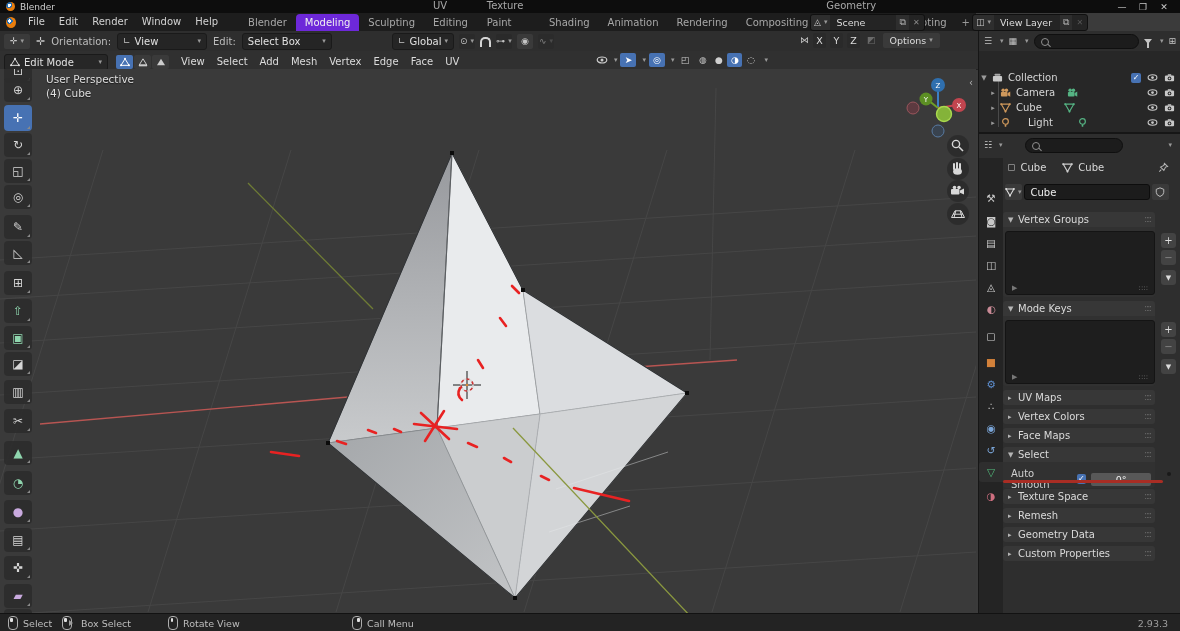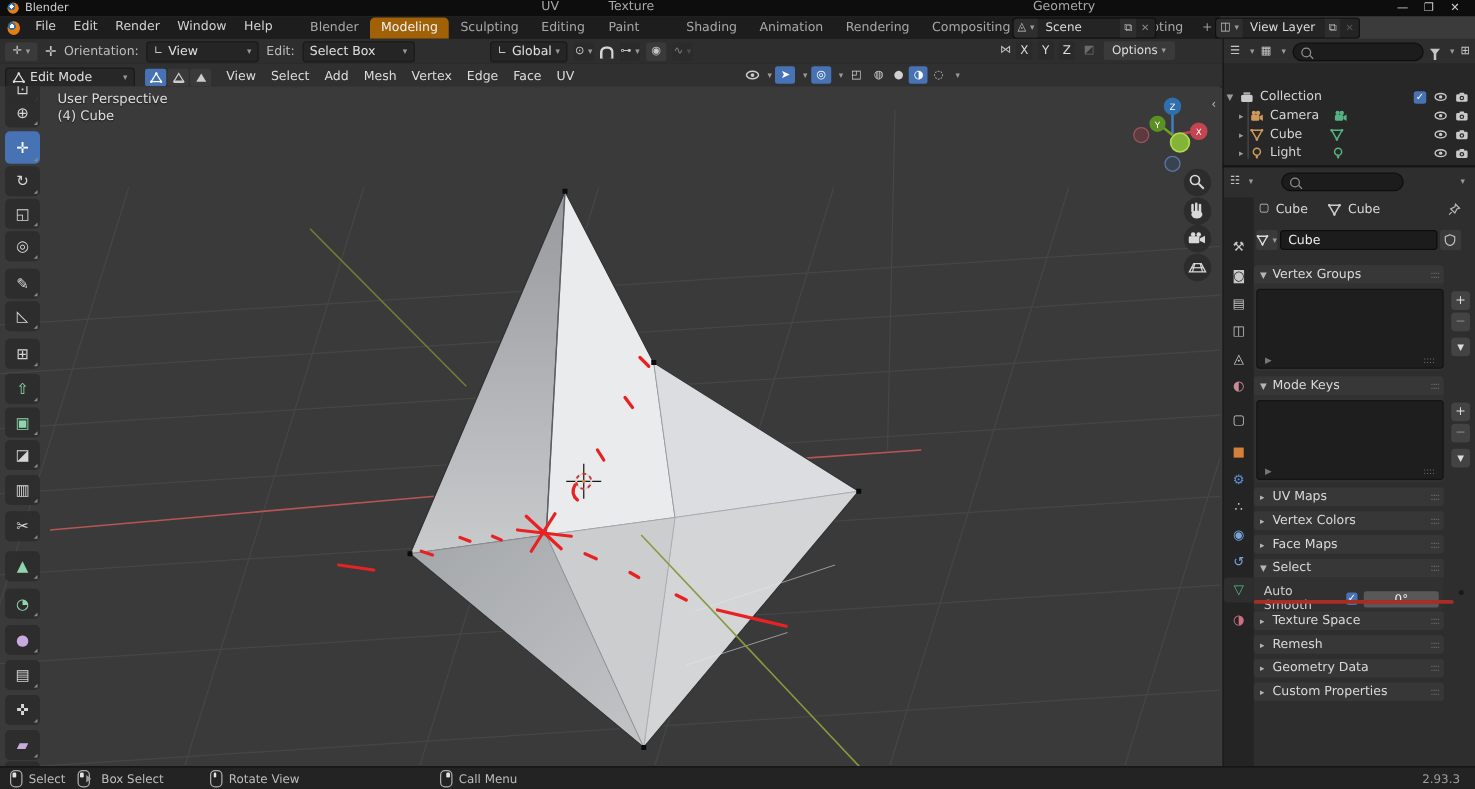--- a/index.html
+++ b/index.html
@@ -16,21 +16,21 @@
     background:radial-gradient(circle at 36% 36%, #fff 0 1.6px, #2a6fb0 1.7px 3px, #e87d0d 3.1px);}
   .win-title{font-size:9px;color:#cfcfcf;}
   .win-controls{margin-left:auto;display:flex;gap:9px;padding-right:10px;}
   .win-controls span{font-size:9px;color:#c9c9c9;width:12px;text-align:center;cursor:default;}
   
   .topbar{left:0;top:13px;width:976px;height:18px;background:#1d1d1d;border-bottom:1px solid #131313;display:flex;align-items:center;}
   .menus{display:flex;align-items:center;}
   .menu-item{padding:0 7px;font-size:10px;color:#d2d2d2;line-height:18px;}
   .tabs{display:flex;align-items:flex-end;margin-left:14px;height:18px;}
   .tab{padding:0 9px;font-size:10px;color:#a8a8a8;line-height:17px;border-radius:4px 4px 0 0;}
-  .tab.active{background:#a16207;color:#f0f0f0;}
+  .tab.active{background:#6d28d9;color:#f0f0f0;}
   .newtab{font-size:10px;color:#999;padding:0 6px;}
   .id-pill{display:flex;align-items:center;height:15px;background:#242424;border:1px solid #101010;border-radius:3px;font-size:9.5px;color:#ddd;}
   .id-pill .seg-icon{display:flex;align-items:center;padding:0 3px;background:#2e2e2e;border-radius:3px 0 0 3px;height:100%;}
   .id-pill .seg-name{padding:0 6px;min-width:54px;}
   .id-pill .seg-btn{padding:0 3px;color:#b5b5b5;font-size:9px;background:#2e2e2e;height:100%;display:flex;align-items:center;}
   .id-pill .seg-x{padding:0 4px;color:#8a8a8a;font-size:8px;}
   .id-pill .seg-x.dim{color:#555;}
   .gl{font-size:9px;color:#c5c5c5;line-height:1;}
   
   .toolsettings{left:0;top:31px;width:978px;height:20px;background:#2e2e2e;border-bottom:1px solid #232323;}
@@ -596,21 +596,21 @@
         <svg width="11" height="11" style="color:#c9c9c9;">
             <use href="#sym-photocam"></use>
           </svg>
       </div>
     </div>
     <div class="ol-row" style="top:64px;">
       <span class="ol-caret" style="margin-left:9px;">▸</span>
       <svg width="11" height="11" style="color:#d0995c;margin-left:2px;">
           <use href="#sym-bulb"></use>
         </svg>
-      <span style="margin-left:5px;">Light</span>
+      <span style="margin-left:17px;">Light</span>
       <svg width="11" height="11" style="color:#55b383;margin-left:24px;">
           <use href="#sym-bulb"></use>
         </svg>
       <div class="ol-right">
         <svg width="11" height="11" style="color:#c9c9c9;">
             <use href="#sym-eye"></use>
           </svg>
         <svg width="11" height="11" style="color:#c9c9c9;">
             <use href="#sym-photocam"></use>
           </svg>

